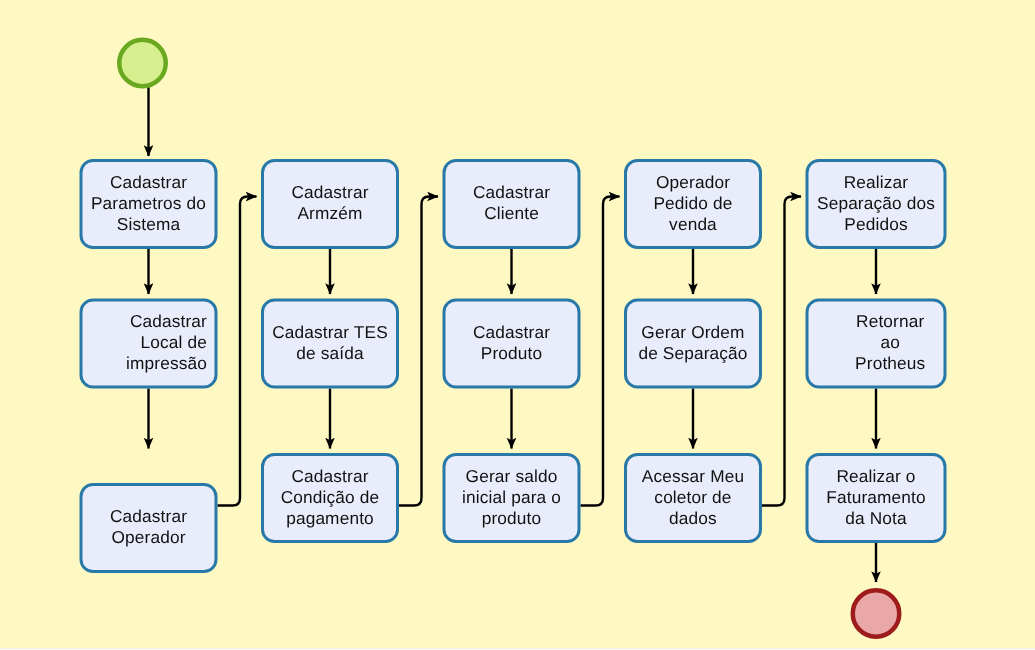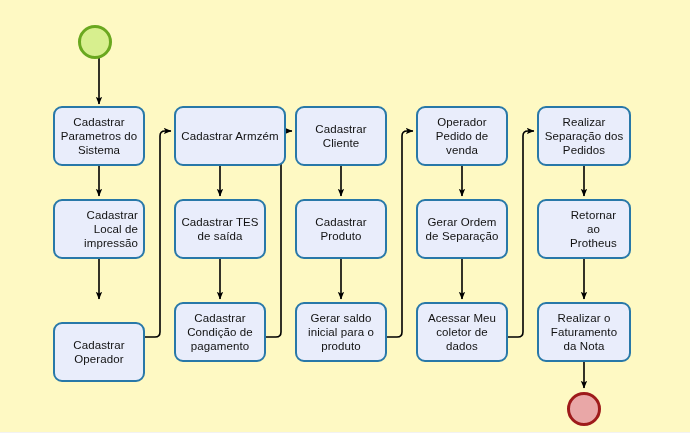--- a/index.html
+++ b/index.html
@@ -107,21 +107,21 @@
   <div class="node-box" style="left:53px; top:106px; width:92px; height:60px;">
     <span>Cadastrar Parametros do Sistema</span>
   </div>
   <div class="node-box" style="left:53px; top:199px; width:92px; height:60px;text-align:right;">
     <span>Cadastrar Local de impressão</span>
   </div>
   <div class="node-box" style="left:53px; top:302px; width:92px; height:60px;margin-top:20px;">
     <span>Cadastrar Operador</span>
   </div>
 
-  <div class="node-box" style="left:174px; top:106px; width:112px; height:60px;">
+  <div class="node-box" style="left:174px; top:106px; width:92px; height:60px;">
     <span>Cadastrar Armzém</span>
   </div>
   <div class="node-box" style="left:174px; top:199px; width:92px; height:60px;">
     <span>Cadastrar TES de saída</span>
   </div>
   <div class="node-box" style="left:174px; top:302px; width:92px; height:60px;">
     <span>Cadastrar Condição de pagamento</span>
   </div>
 
   <div class="node-box" style="left:295px; top:106px; width:92px; height:60px;">

